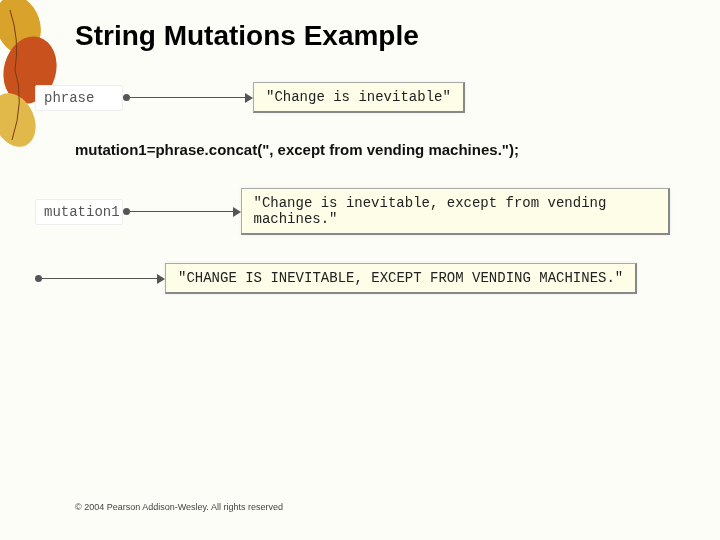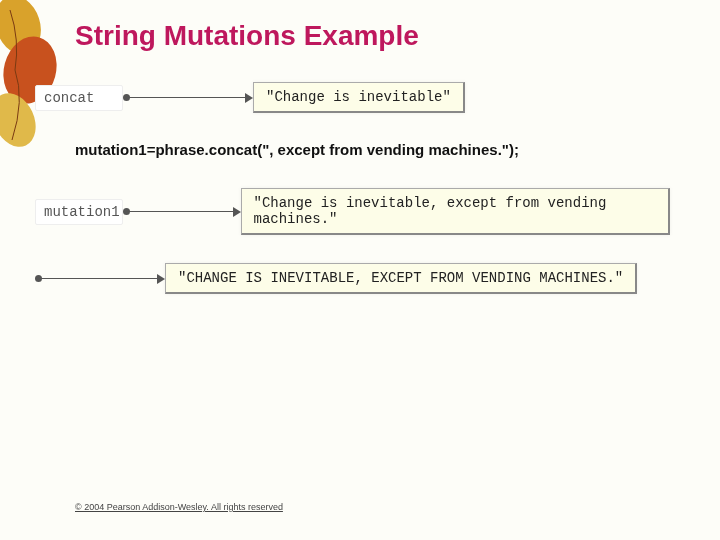--- a/index.html
+++ b/index.html
@@ -25,21 +25,21 @@
     position: relative;
     z-index: 1;
     padding: 20px 50px 0 75px;
     box-sizing: border-box;
     width: 100%;
     height: 100%;
   }
   .title {
     font-size: 28px;
     font-weight: bold;
-    color: #be185d;
+    color: #000000;
     margin: 0 0 30px 0;
   }
   .diagram-row {
     display: flex;
     align-items: center;
     margin: 10px 0 28px -40px;
   }
   .var-box {
     font-family: "Courier New", monospace;
     font-size: 14px;
@@ -93,39 +93,38 @@
     font-weight: bold;
     color: #111;
     margin: 20px 0 30px 0;
   }
   .footer {
     position: absolute;
     bottom: 28px;
     left: 75px;
     font-size: 9px;
     color: #444;
-    text-decoration: underline;
   }
 </style>
 </head>
 <body>
 
 <svg class="leaf-deco" viewBox="0 0 70 160">
   <ellipse cx="18" cy="25" rx="22" ry="30" fill="#d9a22b" transform="rotate(-18 18 25)"></ellipse>
   <ellipse cx="30" cy="70" rx="26" ry="34" fill="#c8511e" transform="rotate(15 30 70)"></ellipse>
   <ellipse cx="14" cy="120" rx="20" ry="28" fill="#e0b94a" transform="rotate(-25 14 120)"></ellipse>
   <path d="M10 10 Q20 40 15 70 Q25 100 12 140" stroke="#7a3a12" stroke-width="1" fill="none"></path>
 </svg>
 
 <div class="slide">
 
   <h1 class="title">String Mutations Example</h1>
 
   <div class="diagram-row">
-    <div class="var-box">concat</div>
+    <div class="var-box">phrase</div>
     <div class="arrow-wrap">
       <div class="arrow-dot"></div>
         <div class="arrow-line"></div>
         <div class="arrow-head"></div>
     </div>
     <div class="value-box">"Change is inevitable"</div>
   </div>
 
   <div class="code-line">mutation1=phrase.concat(", except from vending machines.");</div>
 

